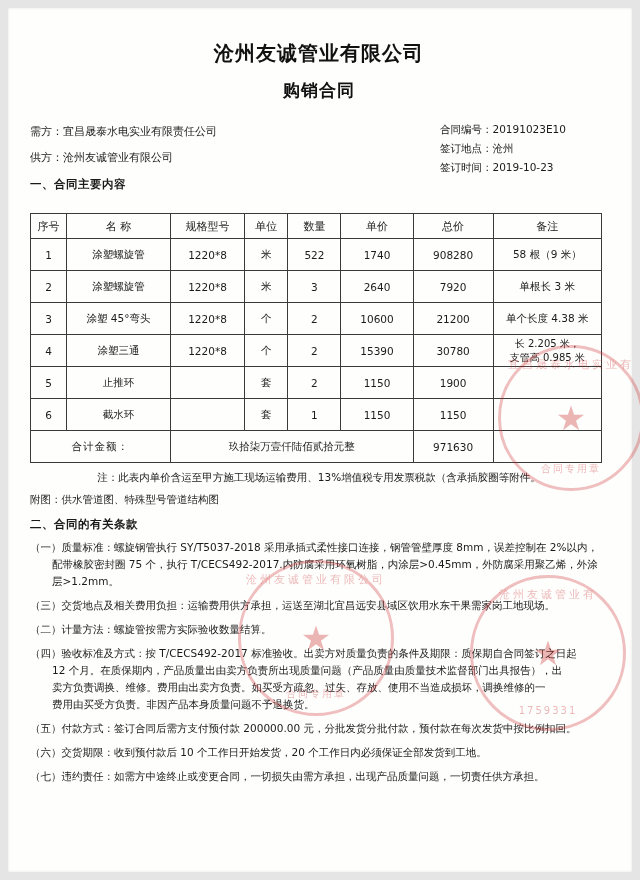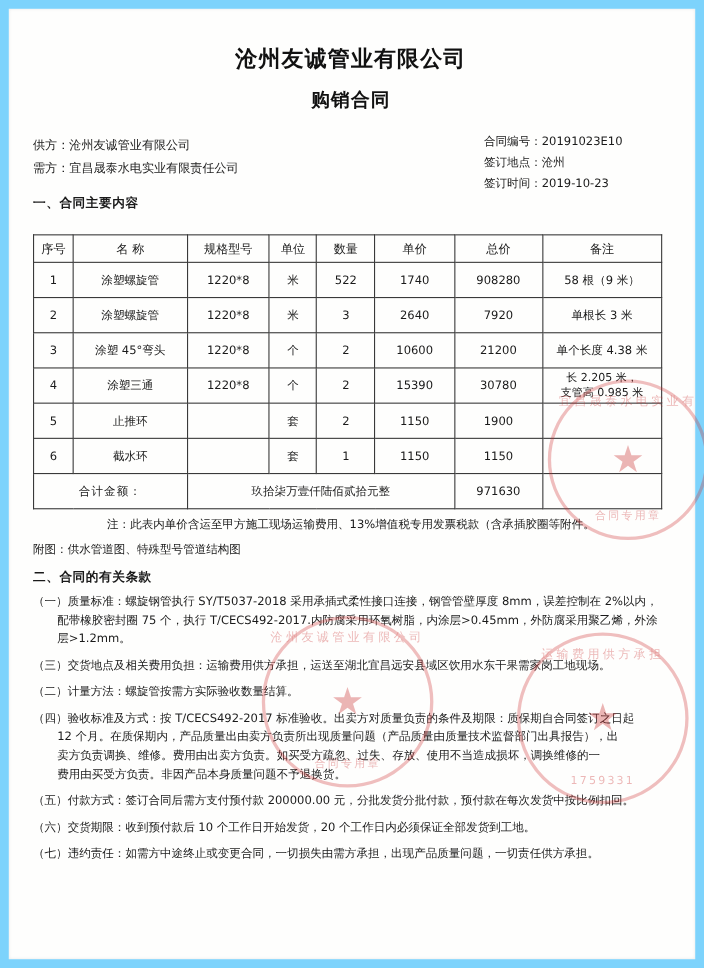--- a/index.html
+++ b/index.html
@@ -13,21 +13,21 @@
     font-family: "DejaVu Sans", "Liberation Sans", sans-serif;
     color: #1a1a1a;
     overflow: hidden;
     position: relative;
   }
   .page {
     position: absolute;
     left: 0; top: 0;
     width: 640px;
     height: 880px;
-    background: #7dd3fc;
+    background: #e5e5e5;
   }
   .paper-edge {
     position: absolute;
     left: 8px; top: 8px;
     width: 624px; height: 864px;
     background: #fefefd;
     box-shadow: 0 0 3px rgba(0,0,0,0.10) inset;
   }
   .content {
     position: absolute;
@@ -210,25 +210,25 @@
 
     <div class="title-main">沧州友诚管业有限公司</div>
     <div class="title-sub">购销合同</div>
 
     <div class="parties">
       <div class="meta-block">
         <div>合同编号：20191023E10</div>
         <div>签订地点：沧州</div>
         <div>签订时间：2019-10-23</div>
       </div>
+      <div class="party-row" style="height:26px">
+        <span class="party-left">需方：宜昌晟泰水电实业有限责任公司</span>
+      </div>
       <div class="party-row">
         <span class="party-left">供方：沧州友诚管业有限公司</span>
-      </div>
-      <div class="party-row" style="height:26px">
-        <span class="party-left">需方：宜昌晟泰水电实业有限责任公司</span>
       </div>
     </div>
 
     <div class="sec-head">一、合同主要内容</div>
 
     <table class="items">
       <thead>
         <tr>
           <th class="col-no">序号</th>
           <th class="col-name">名  称</th>
@@ -357,18 +357,18 @@
     <div class="stamp-bottom">合同专用章</div>
   </div>
 
   <div class="stamp stamp-round stamp-2">
     <div class="stamp-arc">沧州友诚管业有限公司</div>
     <div class="stamp-star">★</div>
     <div class="stamp-bottom">合同专用章</div>
   </div>
 
   <div class="stamp stamp-round stamp-3">
-    <div class="stamp-arc">运输费用供方承担</div>
+    <div class="stamp-arc">沧州友诚管业有</div>
     <div class="stamp-star">★</div>
     <div class="stamp-bottom">1759331</div>
   </div>
 
 </div>
 
 </body></html>

